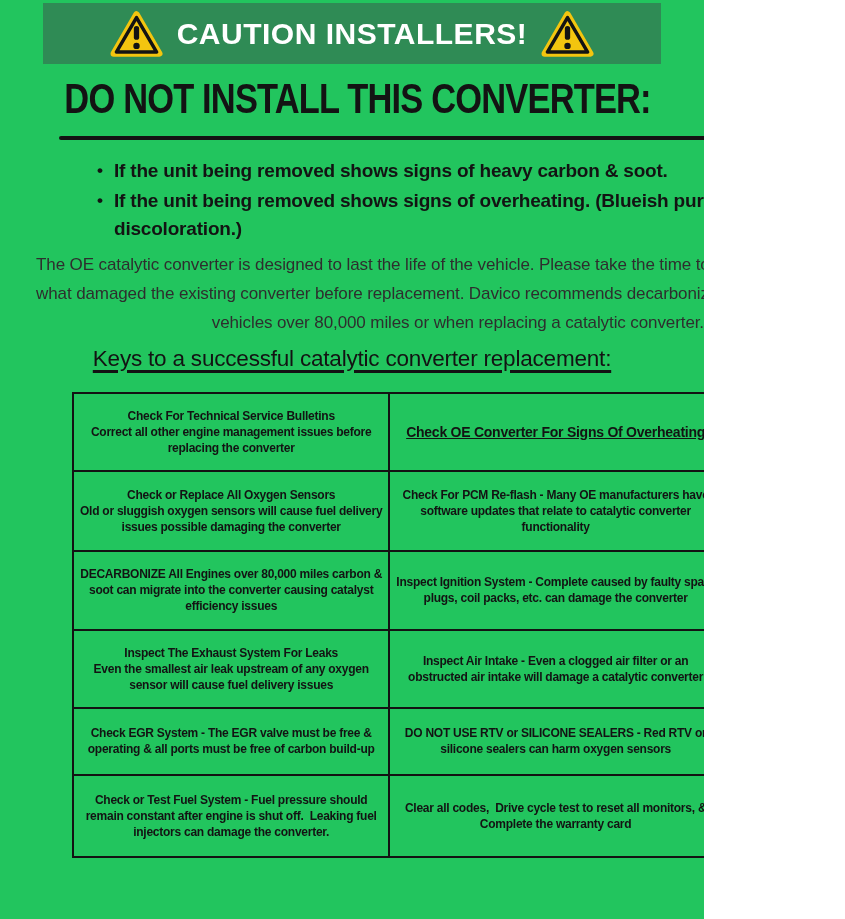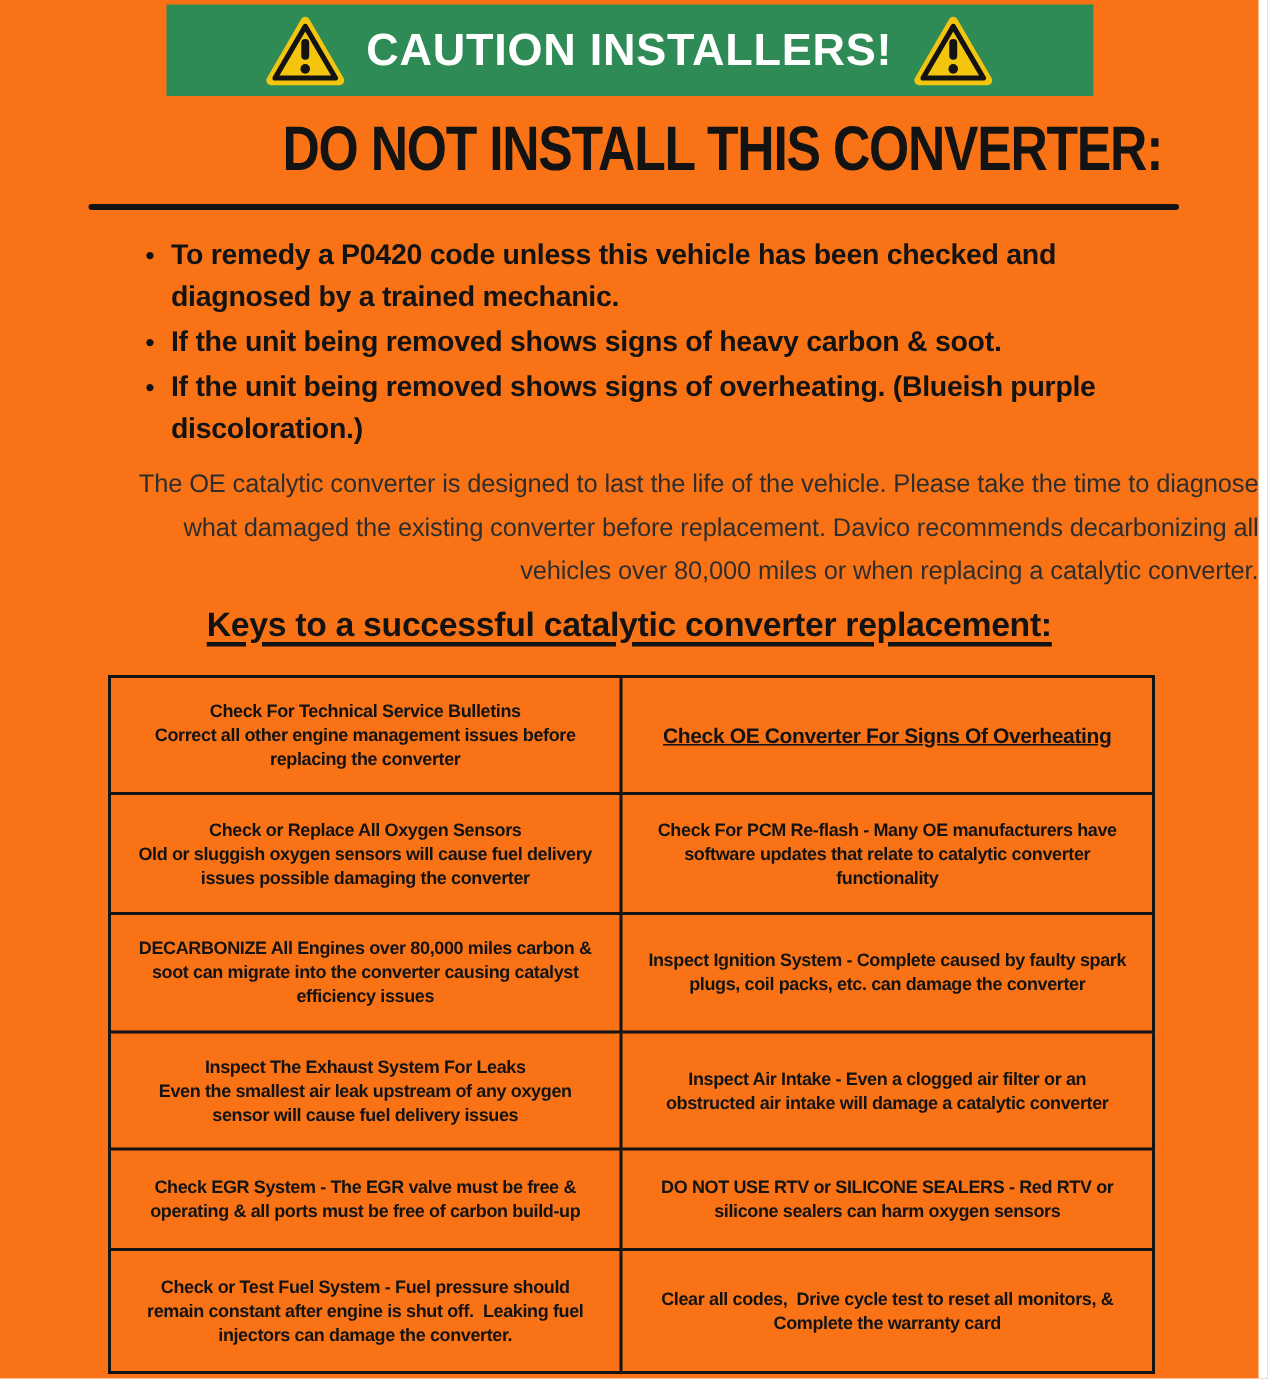--- a/index.html
+++ b/index.html
@@ -3,21 +3,21 @@
 <meta charset="utf-8">
 <style>
   :root{
     --green:#2f8b55;
     --yellow:#f3c50f;
     --ink:#131313;
     --gray:#2e2e2e;
   }
   html,body{margin:0;padding:0;background:#fff;}
   .page{
-    width:839px;height:919px;background:#f97316;overflow:hidden;
+    width:704px;height:919px;background:#22c55e;overflow:hidden;
     font-family:"Liberation Sans", sans-serif;color:var(--ink);
     position:relative;
   }
   
   .banner{
     width:618px;height:61px;margin:3px auto 0 auto;background:var(--green);
     display:flex;align-items:center;justify-content:center;gap:14px;
   }
   .banner-text{
     color:#ffffff;font-size:30px;font-weight:bold;letter-spacing:.5px;
@@ -47,21 +47,21 @@
     content:"\2022";position:absolute;left:0;top:0;font-size:17px;
   }
   
   .intro{
     margin:7px 0 0 0;text-align:right;font-size:17px;font-weight:400;
     color:var(--gray);line-height:29px;letter-spacing:-.1px;white-space:pre;padding-left:36px;
   }
   
   .keys-wrap{text-align:center;margin-top:9px;}
   .keys-heading{
-    display:inline-block;margin:0;font-size:22.5px;font-weight:bold;
+    display:inline-block;margin:0;font-size:22.5px;font-weight:normal;
     letter-spacing:-.2px;text-decoration:underline;
     text-decoration-thickness:2.5px;text-underline-offset:4px;white-space:pre;
   }
   
   table.checklist{
     border-collapse:collapse;table-layout:fixed;margin:20px 0 0 72px;
   }
   table.checklist td{
     border:2.5px solid var(--ink);vertical-align:middle;text-align:center;
     font-size:12px;font-weight:bold;line-height:16px;letter-spacing:-.25px;
@@ -92,22 +92,20 @@
       <circle cx="50" cy="67.5" r="6" fill="var(--ink)"></circle>
     </svg>
   </div>
 
   <div class="title-wrap">
     <h1 class="page-title">DO NOT INSTALL THIS CONVERTER:</h1>
   </div>
   <div class="divider"></div>
 
   <ul class="warnings">
-    <li>To remedy a P0420 code unless this vehicle has been checked and
-diagnosed by a trained mechanic.</li>
     <li>If the unit being removed shows signs of heavy carbon &amp; soot.</li>
     <li>If the unit being removed shows signs of overheating. (Blueish purple
 discoloration.)</li>
   </ul>
 
   <p class="intro">The OE catalytic converter is designed to last the life of the vehicle. Please take the time to diagnose
 what damaged the existing converter before replacement. Davico recommends decarbonizing all
 vehicles over 80,000 miles or when replacing a catalytic converter.</p>
 
   <div class="keys-wrap">

